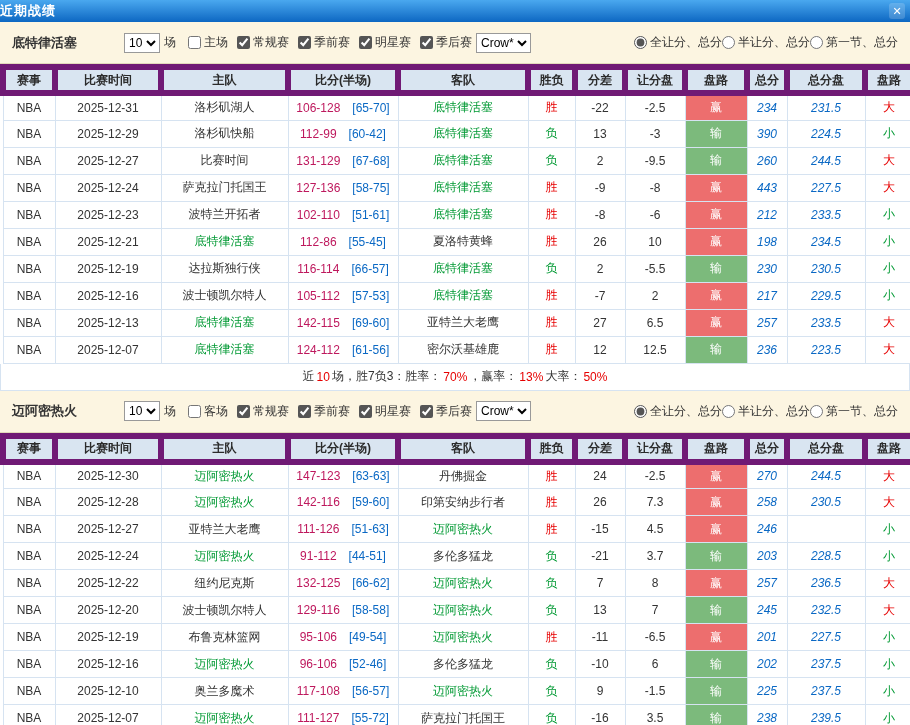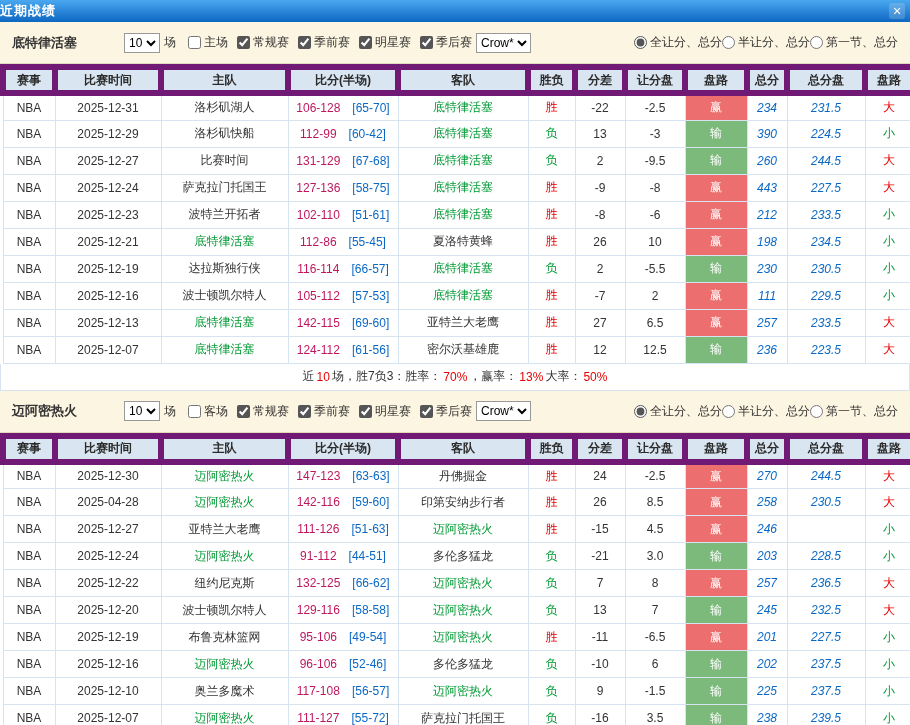--- a/index.html
+++ b/index.html
@@ -263,21 +263,21 @@
         <tr>
           <td>NBA</td>
           <td>2025-12-16</td>
           <td class="team">波士顿凯尔特人</td>
           <td><span class="score-main">105-112</span><span class="score-half">[57-53]</span></td>
           <td class="team hl">底特律活塞</td>
           <td class="win">胜</td>
           <td>-7</td>
           <td>2</td>
           <td class="cover-win">赢</td>
-          <td class="blue">111</td>
+          <td class="blue">217</td>
           <td class="blue">229.5</td>
           <td class="small">小</td>
         </tr>
         <tr>
           <td>NBA</td>
           <td>2025-12-13</td>
           <td class="team hl">底特律活塞</td>
           <td><span class="score-main">142-115</span><span class="score-half">[69-60]</span></td>
           <td class="team">亚特兰大老鹰</td>
           <td class="win">胜</td>
@@ -404,27 +404,27 @@
           <td class="win">胜</td>
           <td>24</td>
           <td>-2.5</td>
           <td class="cover-win">赢</td>
           <td class="blue">270</td>
           <td class="blue">244.5</td>
           <td class="big">大</td>
         </tr>
         <tr>
           <td>NBA</td>
-          <td>2025-04-28</td>
+          <td>2025-12-28</td>
           <td class="team hl">迈阿密热火</td>
           <td><span class="score-main">142-116</span><span class="score-half">[59-60]</span></td>
           <td class="team">印第安纳步行者</td>
           <td class="win">胜</td>
           <td>26</td>
-          <td>8.5</td>
+          <td>7.3</td>
           <td class="cover-win">赢</td>
           <td class="blue">258</td>
           <td class="blue">230.5</td>
           <td class="big">大</td>
         </tr>
         <tr>
           <td>NBA</td>
           <td>2025-12-27</td>
           <td class="team">亚特兰大老鹰</td>
           <td><span class="score-main">111-126</span><span class="score-half">[51-63]</span></td>
@@ -438,21 +438,21 @@
           <td class="small">小</td>
         </tr>
         <tr>
           <td>NBA</td>
           <td>2025-12-24</td>
           <td class="team hl">迈阿密热火</td>
           <td><span class="score-main">91-112</span><span class="score-half">[44-51]</span></td>
           <td class="team">多伦多猛龙</td>
           <td class="lose">负</td>
           <td>-21</td>
-          <td>3.0</td>
+          <td>3.7</td>
           <td class="cover-lose">输</td>
           <td class="blue">203</td>
           <td class="blue">228.5</td>
           <td class="small">小</td>
         </tr>
         <tr>
           <td>NBA</td>
           <td>2025-12-22</td>
           <td class="team">纽约尼克斯</td>
           <td><span class="score-main">132-125</span><span class="score-half">[66-62]</span></td>

